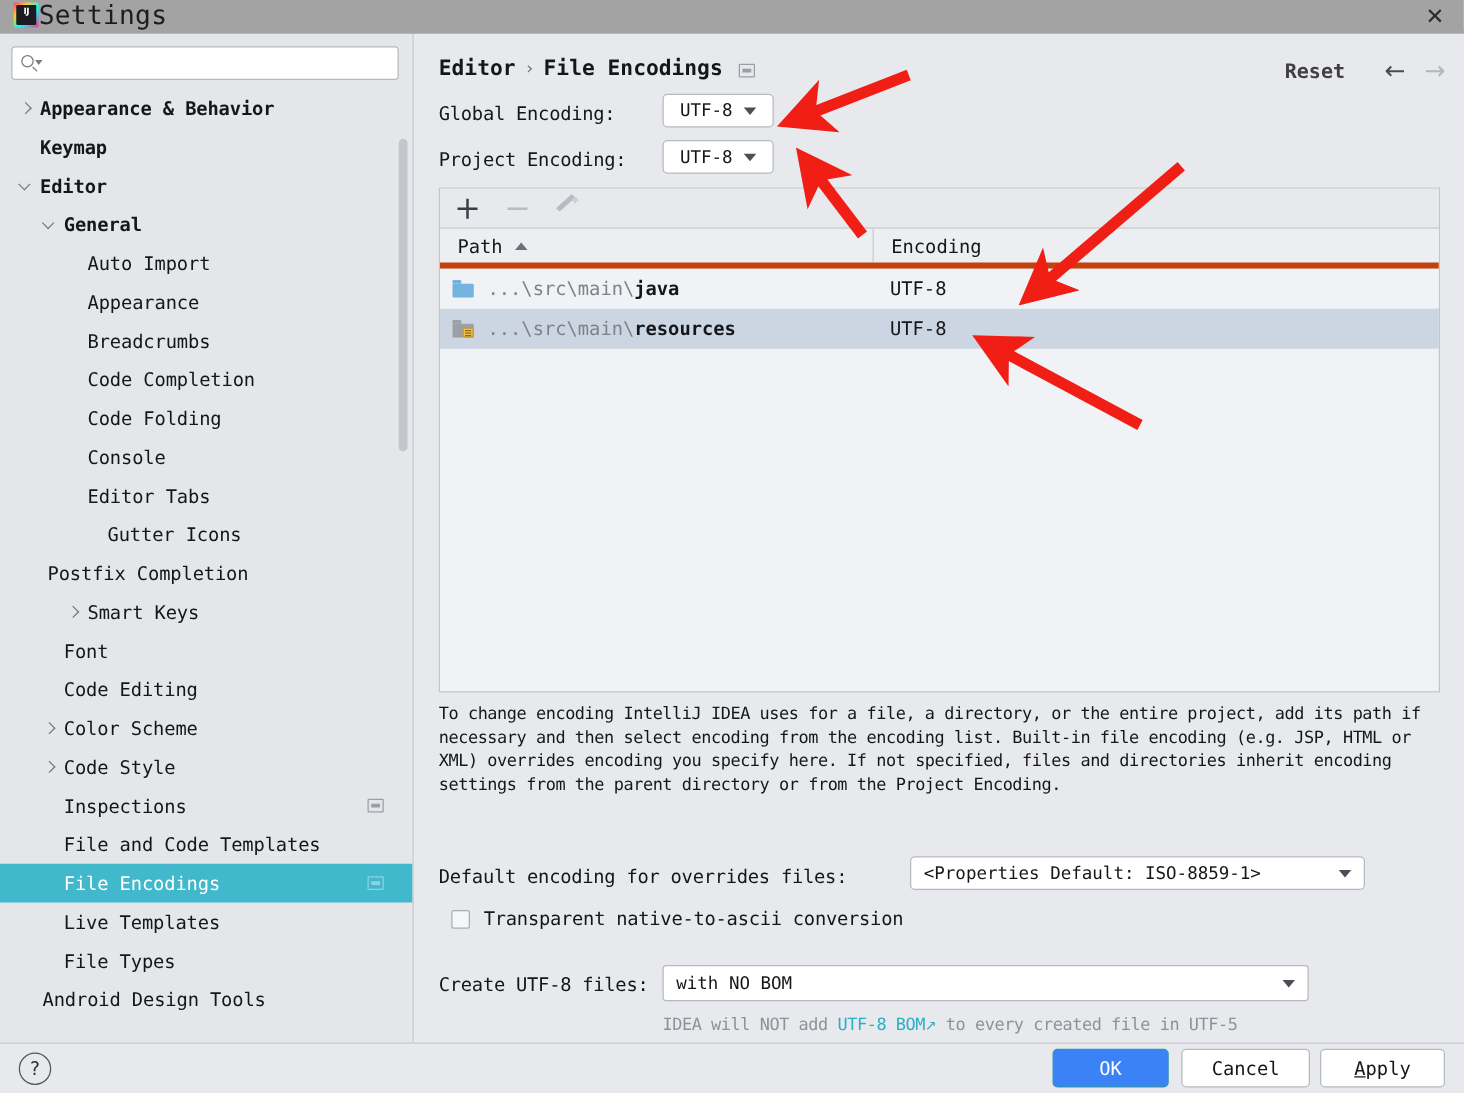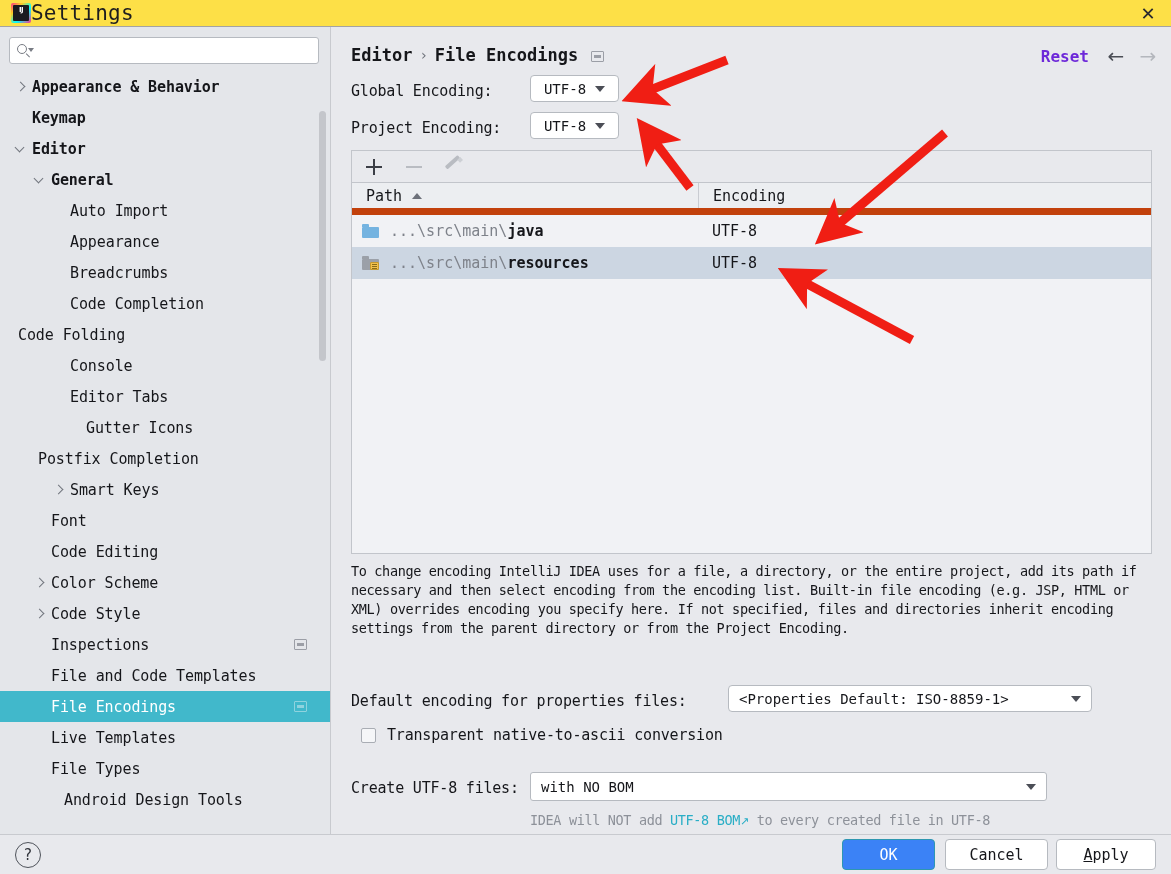--- a/index.html
+++ b/index.html
@@ -8,22 +8,22 @@
     width: 1171px; height: 874px;
     overflow: hidden;
     background: #e8e9ed;
     font-family: "DejaVu Sans Mono", monospace;
     -webkit-font-smoothing: antialiased;
   }
 
   
   #titlebar {
     position: absolute; left: 0; top: 0; width: 1171px; height: 27px;
-    background: #fde047;
-    border-bottom: 1px solid #a3a3a3;
+    background: #a3a3a3;
+    border-bottom: 3px solid #a3a3a3;
     display: flex; align-items: center;
   }
   #app-logo {
     width: 20px; height: 20px; margin-left: 11px; position: relative;
     border-radius: 2px;
     background: linear-gradient(135deg,#ff318c 0%,#fc2 28%,#0ff 60%,#ff318c 100%);
     padding: 2px;
   }
   #app-logo .inner {
     width: 100%; height: 100%; background: #1b1b20; border-radius: 1px;
@@ -125,22 +125,22 @@
   #breadcrumb .sep { margin: 0 7px; color: #6d717a; font-weight: normal; font-size: 14px; }
   #breadcrumb .bc-badge {
     width: 13px; height: 11px; border: 1.6px solid #9b9ea6; border-radius: 1px;
     margin-left: 13px; position: relative; top: 1px;
   }
   #breadcrumb .bc-badge::after {
     content: ""; position: absolute; left: 2px; top: 3px; right: 2px; height: 3px;
     background: #9b9ea6;
   }
   #reset-link {
-    position: absolute; right: 82px; top: 20px;
-    font-size: 16px; font-weight: bold; color: #6d28d9; cursor: pointer;
+    position: absolute; right: 95px; top: 20px;
+    font-size: 16px; font-weight: bold; color: #404040; cursor: pointer;
   }
   #nav-back, #nav-fwd {
     position: absolute; top: 18px; width: 22px; height: 22px;
     font-size: 20px; font-family: "DejaVu Sans", sans-serif;
     display: flex; align-items: center; justify-content: center; cursor: pointer;
   }
   #nav-back { right: 44px; color: #4a4d55; }
   #nav-fwd  { right: 12px; color: #b4b7bd; }
 
   .row-label {
@@ -184,21 +184,21 @@
     width: 17px; height: 3.5px; background: #b9bcc2;
     transform: rotate(-42deg); transform-origin: left center; border-radius: 1px;
   }
   .tb-pencil::after {
     content: ""; position: absolute; left: 14px; top: 1px;
     width: 4px; height: 3.5px; background: #cdd0d5;
     transform: rotate(-42deg);
   }
 
   #table-head {
-    height: 32px; background: #eceef1; border-bottom: 7px solid #c2410c;
+    height: 32px; background: #eceef1; border-bottom: 5px solid #c2410c;
     display: flex; align-items: center; font-size: 15px; color: #15161a;
   }
   #table-head .col-path { width: 346px; padding-left: 14px; display: flex; align-items: center; }
   #table-head .col-enc  { padding-left: 14px; border-left: 1px solid #c9ccd2; height: 100%;
                           display: flex; align-items: center; flex: 1; }
   .sort-caret {
     border-left: 5px solid transparent; border-right: 5px solid transparent;
     border-bottom: 6px solid #6d717a; margin-left: 10px;
   }
   .trow {
@@ -335,21 +335,21 @@
         <span class="label">Appearance</span>
       </div>
       <div class="tree-item" style="padding-left: 52px;">
         <span class="chev none"></span>
         <span class="label">Breadcrumbs</span>
       </div>
       <div class="tree-item" style="padding-left: 52px;">
         <span class="chev none"></span>
         <span class="label">Code Completion</span>
       </div>
-      <div class="tree-item" style="">
+      <div class="tree-item" style="padding-left: 52px;">
         <span class="chev none"></span>
         <span class="label">Code Folding</span>
       </div>
       <div class="tree-item" style="padding-left: 52px;">
         <span class="chev none"></span>
         <span class="label">Console</span>
       </div>
       <div class="tree-item" style="padding-left: 52px;">
         <span class="chev none"></span>
         <span class="label">Editor Tabs</span>
@@ -397,21 +397,21 @@
         <span class="badge-icon"></span>
       </div>
       <div class="tree-item" style="padding-left: 33px;">
         <span class="chev none"></span>
         <span class="label">Live Templates</span>
       </div>
       <div class="tree-item" style="padding-left: 33px;">
         <span class="chev none"></span>
         <span class="label">File Types</span>
       </div>
-      <div class="tree-item" style="padding-left: 46px;">
+      <div class="tree-item" style="padding-left: 16px;">
         <span class="chev none"></span>
         <span class="label">Android Design Tools</span>
       </div>
     </div>
   <div id="tree-scrollbar"></div>
 </div>
 
 <div id="main">
 
   <div id="breadcrumb">
@@ -474,39 +474,39 @@
             <span class="path-dim">...\src\main\</span>
             <span class="path-strong">resources</span>
           </div>
           <div class="cell-enc">UTF-8</div>
         </div>
       </div>
   </div>
 
   <div id="desc">To change encoding IntelliJ IDEA uses for a file, a directory, or the entire project, add its path if necessary and then select encoding from the encoding list. Built-in file encoding (e.g. JSP, HTML or XML) overrides encoding you specify here. If not specified, files and directories inherit encoding settings from the parent directory or from the Project Encoding.</div>
 
-  <div class="row-label" style="left:19px; top:665px;">Default encoding for properties files:</div>
+  <div class="row-label" style="left:19px; top:665px;">Default encoding for overrides files:</div>
   <div class="combo" style="left:396px; top:658px; width:364px; justify-content:flex-start; padding:0 10px;">
     <span>&lt;Properties Default: ISO-8859-1&gt;</span>
     <span class="caret" style="margin-left:auto;"></span>
   </div>
 
   <div id="checkbox-row">
     <span class="box"></span>
     <span class="cb-label">Transparent native-to-ascii conversion</span>
   </div>
 
   <div class="row-label" style="left:19px; top:752px;">Create UTF-8 files:</div>
   <div id="create-combo">
     <span>with NO BOM</span>
     <span class="caret"></span>
   </div>
 
   <div id="bom-note">
-    <span>IDEA will NOT add </span><span class="lnk">UTF-8 BOM</span><span class="lnk ext">↗</span><span> to every created file in UTF-8</span>
+    <span>IDEA will NOT add </span><span class="lnk">UTF-8 BOM</span><span class="lnk ext">↗</span><span> to every created file in UTF-5</span>
   </div>
 </div>
 
 <div id="footer">
   <div id="help-btn">?</div>
   <div class="btn" id="btn-ok">OK</div>
   <div class="btn" id="btn-cancel">Cancel</div>
   <div class="btn" id="btn-apply">
       <span><u>A</u><span>pply</span></span>
     </div>

